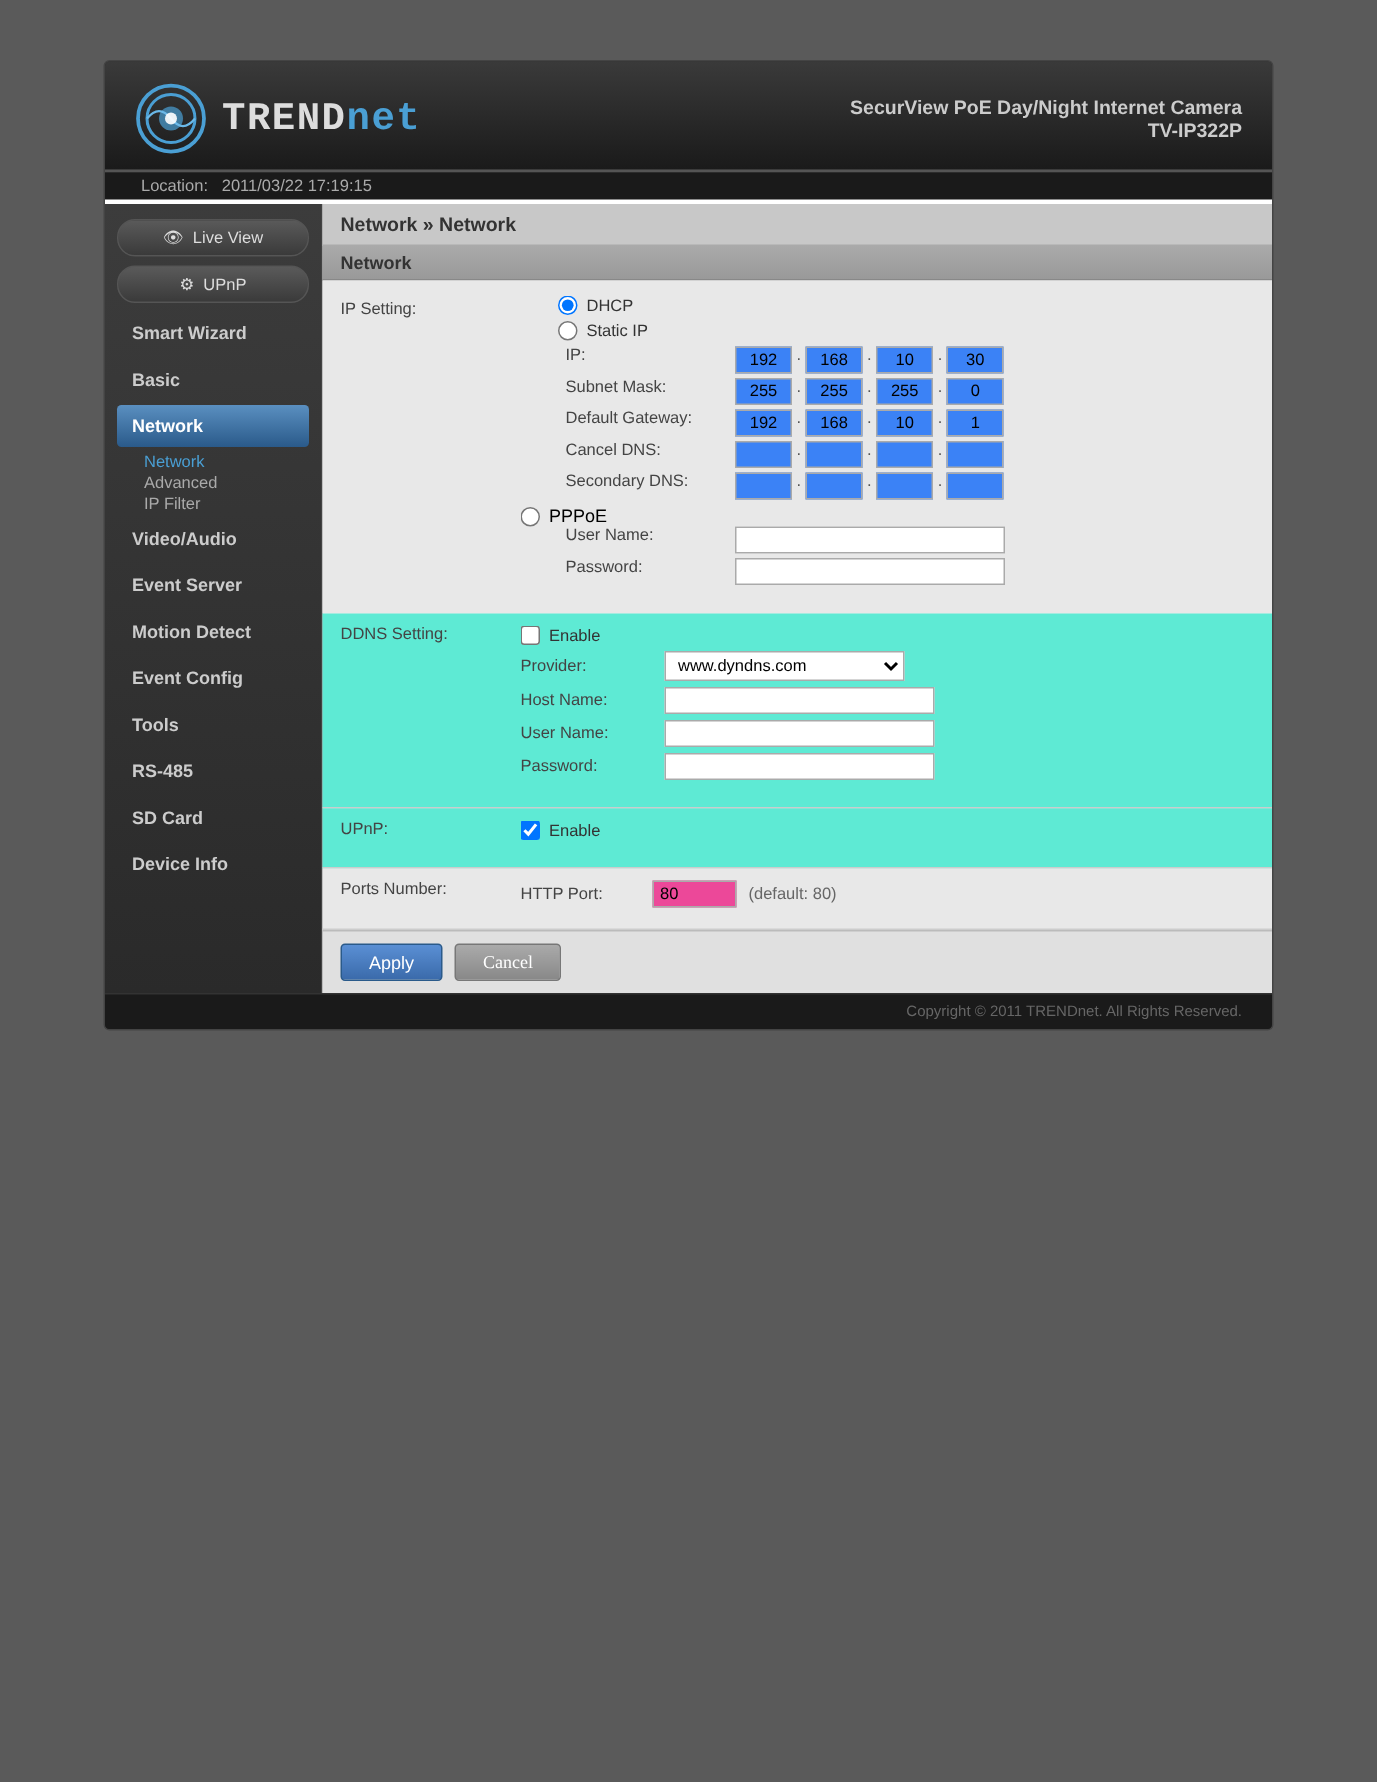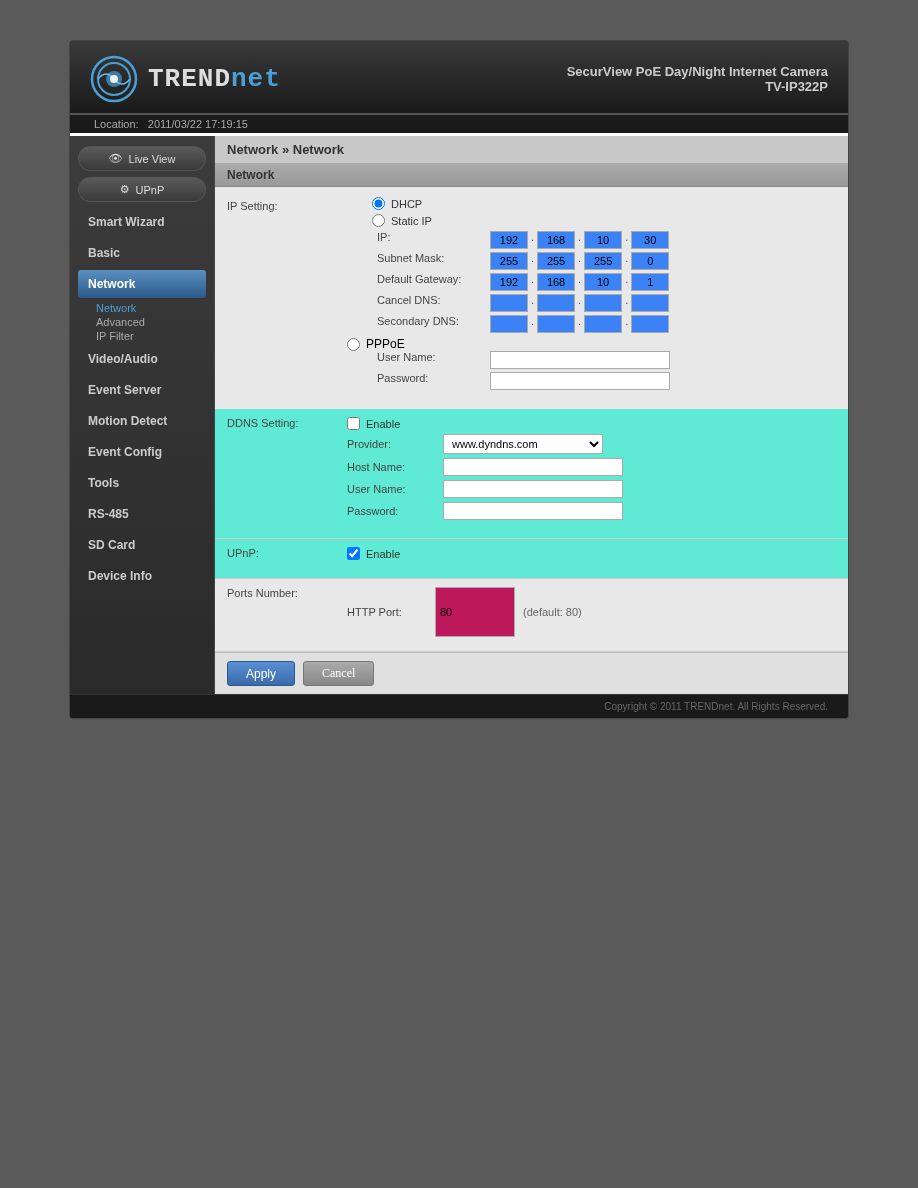--- a/index.html
+++ b/index.html
@@ -195,25 +195,25 @@
       font-size: 11px;
     }
     .text-input {
       padding: 2px 4px;
       font-size: 11px;
       border: 1px solid #aaa;
       background: #fff;
       width: 180px;
     }
     .text-input-sm {
-      padding: 18px 4px;
+      padding: 2px 4px;
       font-size: 11px;
       border: 1px solid #aaa;
-      background: #be185d;
-      width: 80px;
+      background: #ec4899;
+      width: 56px;
     }
     .section-block {
       margin-bottom: 0;
     }
     .ddns-section, .upnp-section, .ports-section {
       background: #5eead4;
       padding: 8px 12px;
       border-bottom: 1px solid #ccc;
     }
     .checkbox-row {

